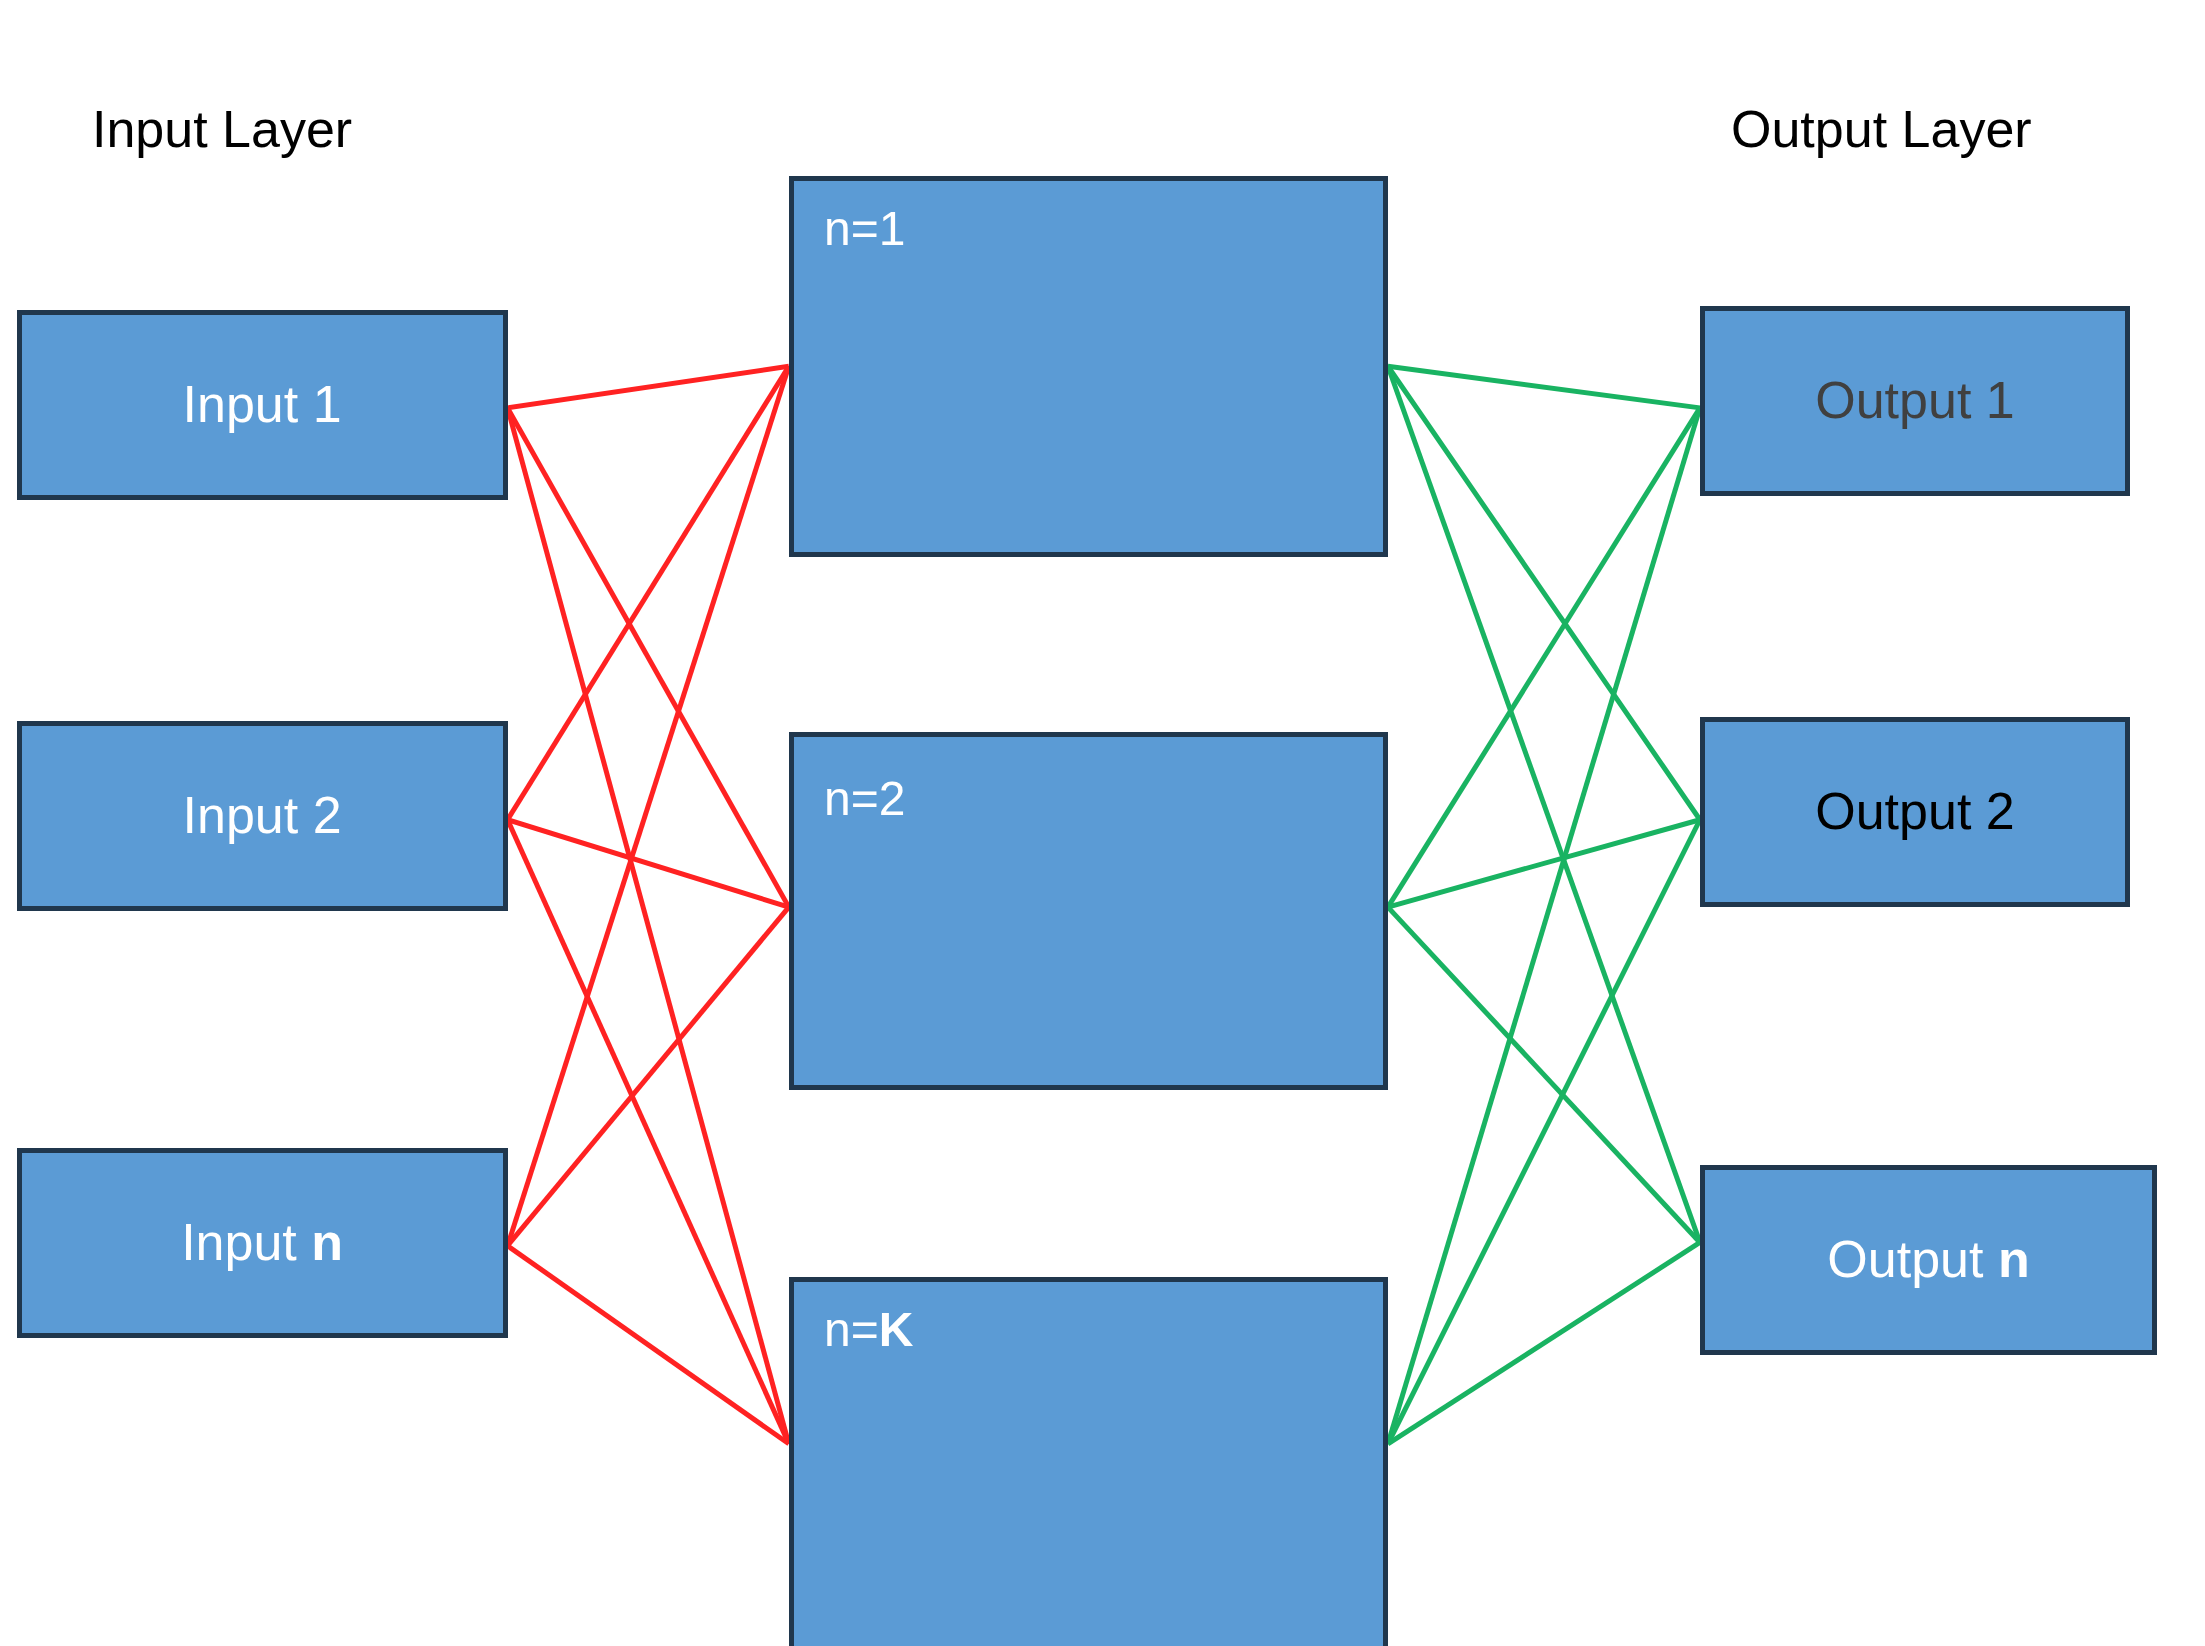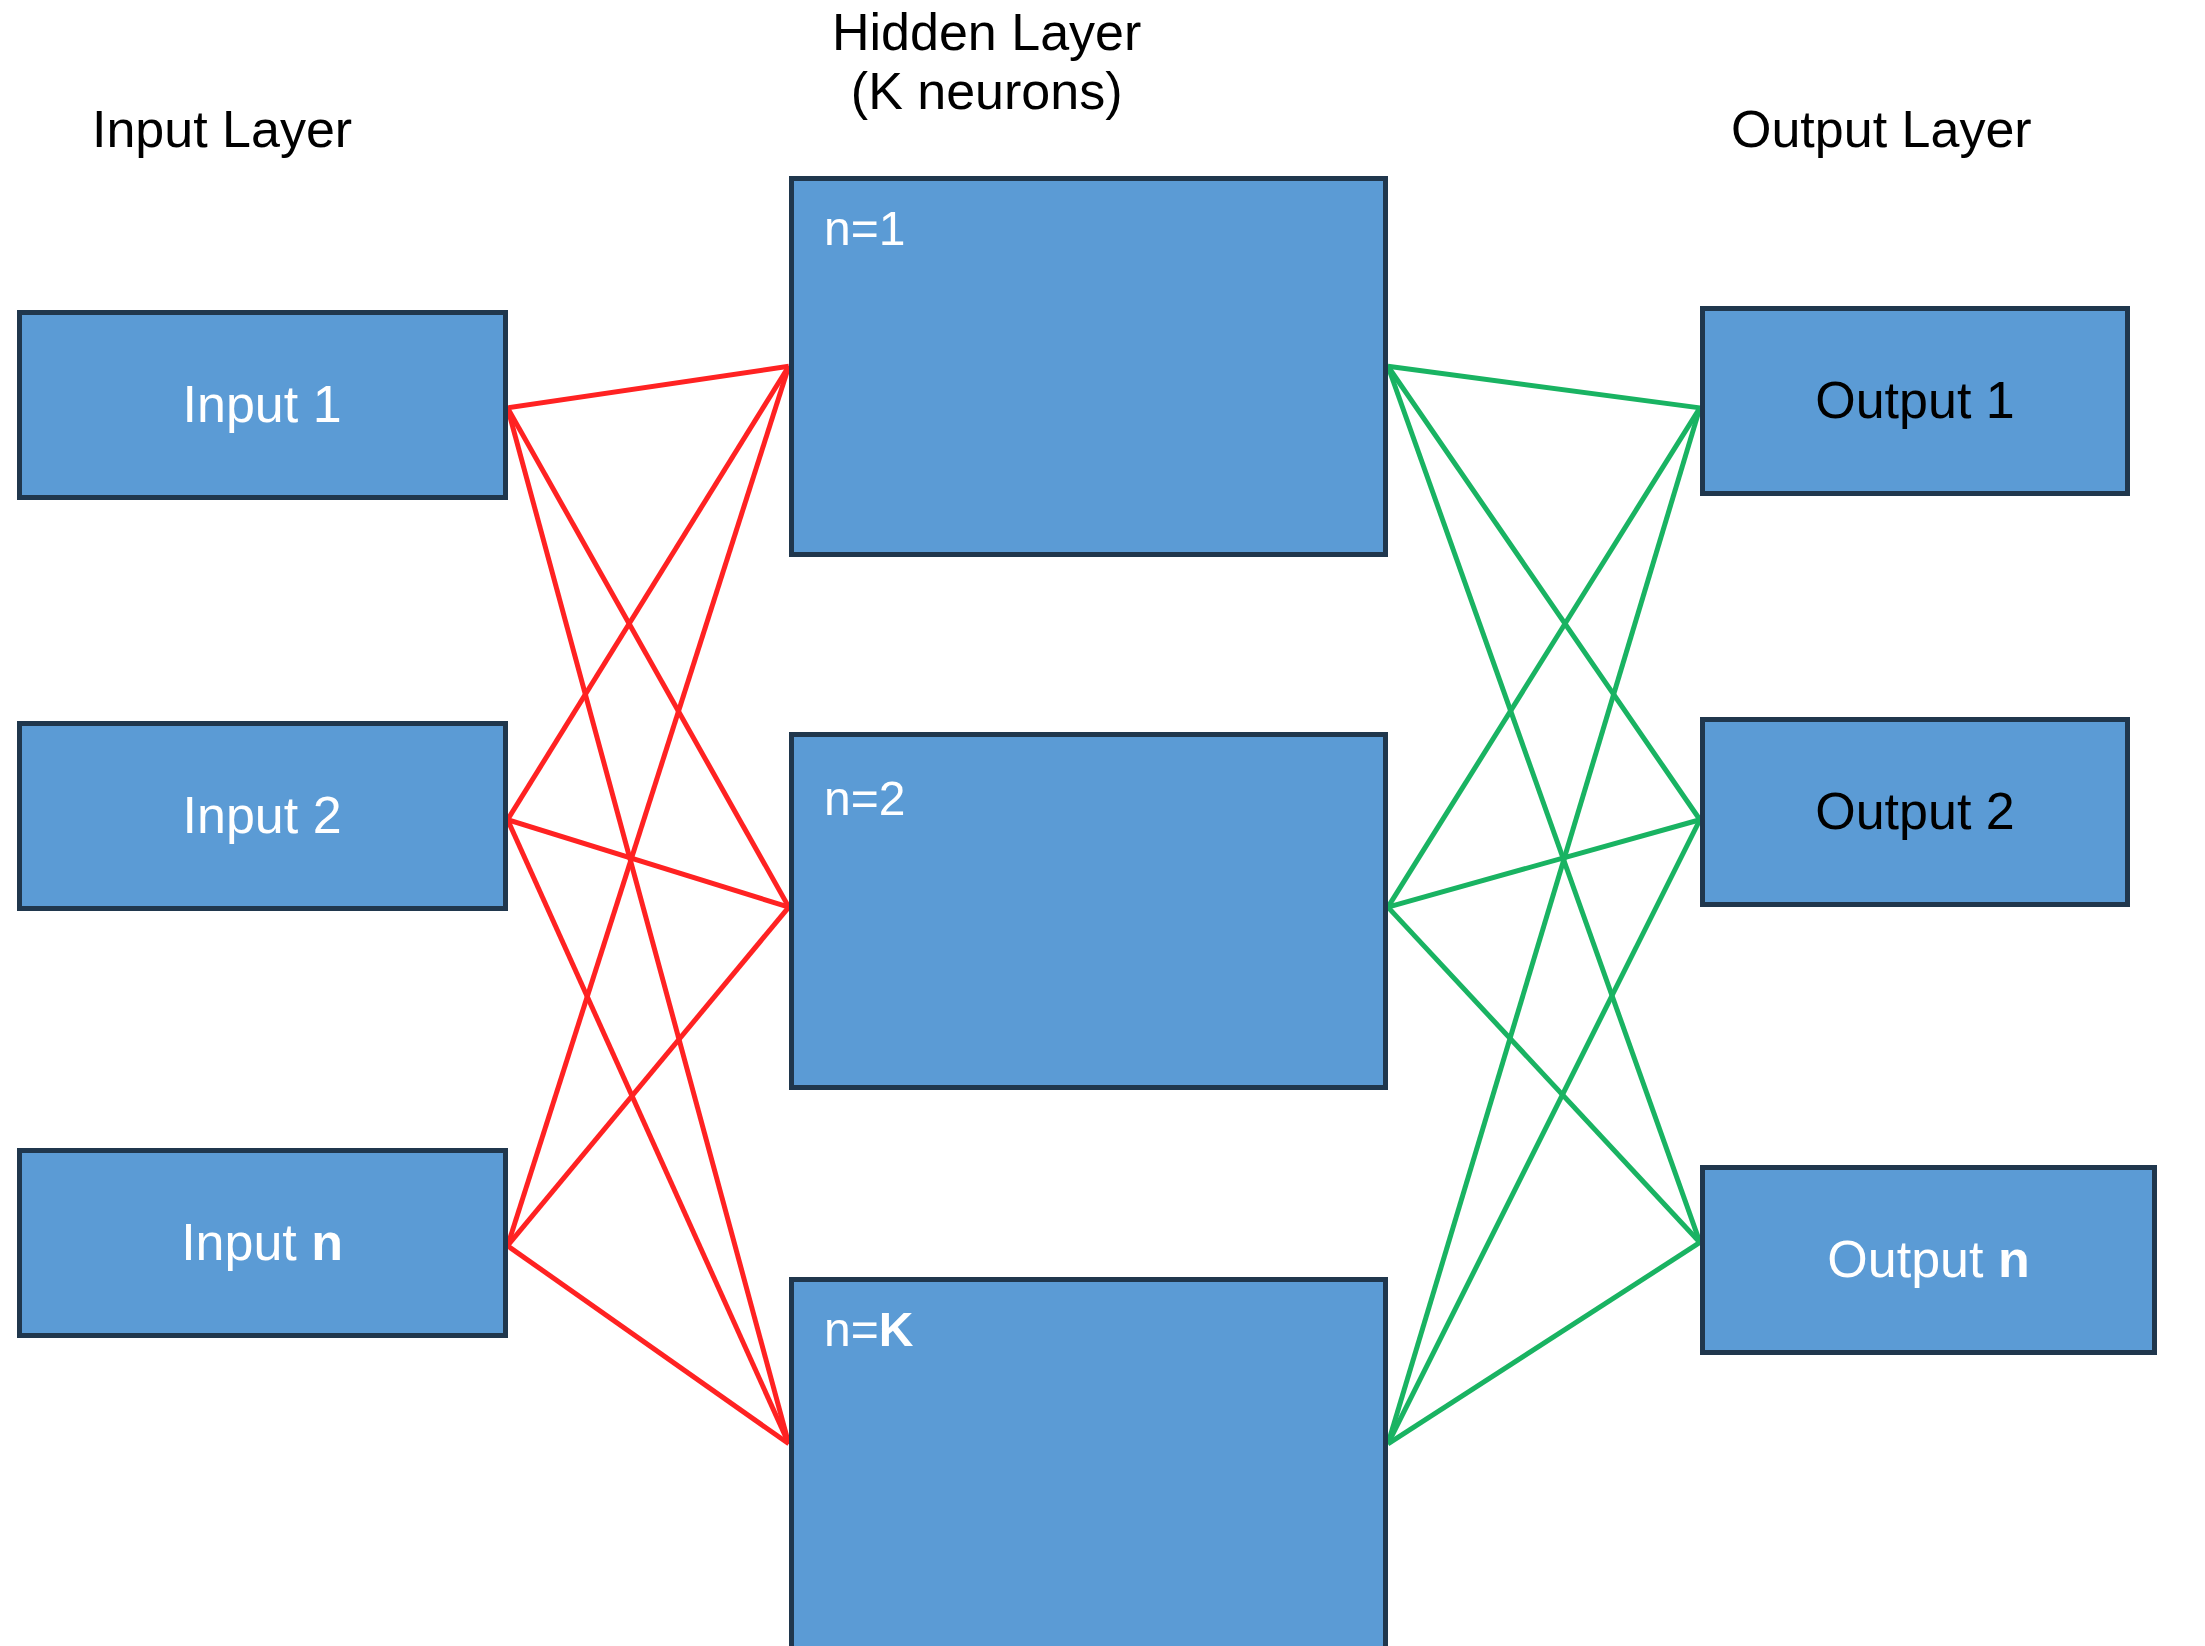--- a/index.html
+++ b/index.html
@@ -90,24 +90,20 @@
       <line x1="1668" y1="1090" x2="2043" y2="490" stroke="#19B362" stroke-width="6"></line>
       <line x1="1668" y1="1090" x2="2043" y2="985" stroke="#19B362" stroke-width="6"></line>
       <line x1="1668" y1="1090" x2="2043" y2="1493" stroke="#19B362" stroke-width="6"></line>
       <line x1="1668" y1="1735" x2="2043" y2="490" stroke="#19B362" stroke-width="6"></line>
       <line x1="1668" y1="1735" x2="2043" y2="985" stroke="#19B362" stroke-width="6"></line>
       <line x1="1668" y1="1735" x2="2043" y2="1493" stroke="#19B362" stroke-width="6"></line>
     </svg>
 
   <div class="layer-title" id="title-input" style="left: 92px; top: 100px;">Input Layer</div>
 
-  <div class="layer-title" id="title-hidden" style="left: 832px; top: 3.3px;">
-    <div>Hidden Layer</div>
-    <div>(K neurons)</div>
-  </div>
 
   <div class="layer-title" id="title-output" style="left: 1731px; top: 100px; text-align: right;">Output Layer</div>
 
   <div id="nodes-host">
       <div class="node-box" style="left: 16.6px; top: 310px; width: 491px; height: 190px; background: rgb(91, 155, 213); border-color: rgb(32, 55, 77);">
         <div class="node-label-center" style="color: rgb(255, 255, 255);"><span>Input </span><span>1</span></div>
       </div>
       <div class="node-box" style="left: 16.6px; top: 721px; width: 491px; height: 190px; background: rgb(91, 155, 213); border-color: rgb(32, 55, 77);">
         <div class="node-label-center" style="color: rgb(255, 255, 255);"><span>Input </span><span>2</span></div>
       </div>
@@ -117,21 +113,21 @@
       <div class="node-box" style="left: 789px; top: 176px; width: 599px; height: 381px; background: rgb(91, 155, 213); border-color: rgb(32, 55, 77);">
         <div class="node-label-tl" style="color: rgb(255, 255, 255);"><span>n=</span><span>1</span></div>
       </div>
       <div class="node-box" style="left: 789px; top: 732px; width: 599px; height: 358px; background: rgb(91, 155, 213); border-color: rgb(32, 55, 77);">
         <div class="node-label-tl" style="color: rgb(255, 255, 255); margin-top: 14px;"><span>n=</span><span>2</span></div>
       </div>
       <div class="node-box" style="left: 789px; top: 1277px; width: 599px; height: 400px; background: rgb(91, 155, 213); border-color: rgb(32, 55, 77);">
         <div class="node-label-tl" style="color: rgb(255, 255, 255);"><span>n=</span><span class="bold-sym">K</span></div>
       </div>
       <div class="node-box" style="left: 1700px; top: 306px; width: 430px; height: 190px; background: rgb(91, 155, 213); border-color: rgb(32, 55, 77);">
-        <div class="node-label-center" style="color: #000000;"><span>Output </span><span>1</span></div>
+        <div class="node-label-center" style="color: #404040;"><span>Output </span><span>1</span></div>
       </div>
       <div class="node-box" style="left: 1700px; top: 717px; width: 430px; height: 190px; background: rgb(91, 155, 213); border-color: rgb(32, 55, 77);">
         <div class="node-label-center" style="color: #000000;"><span>Output </span><span>2</span></div>
       </div>
       <div class="node-box" style="left: 1700px; top: 1165px; width: 457px; height: 190px; background: rgb(91, 155, 213); border-color: rgb(32, 55, 77);">
         <div class="node-label-center" style="color: rgb(255, 255, 255);"><span>Output </span><span class="bold-sym">n</span></div>
       </div>
     </div>
 
 </div>

